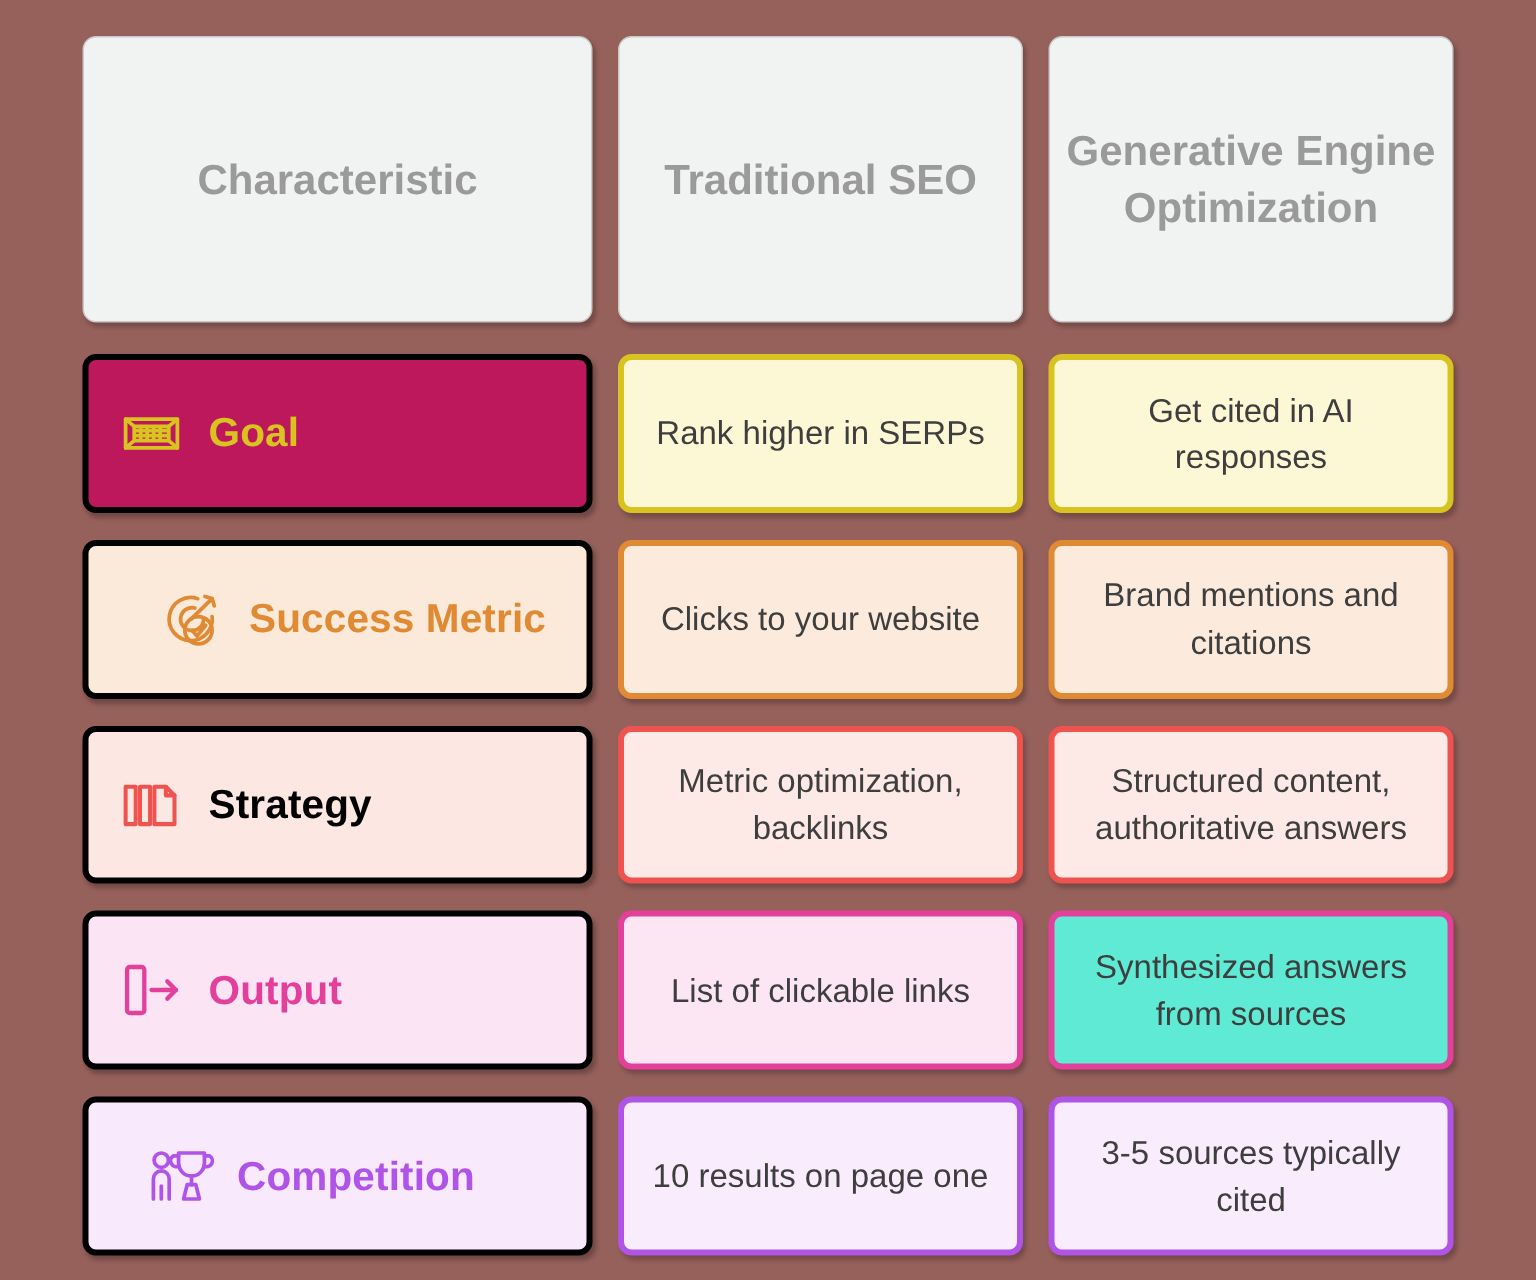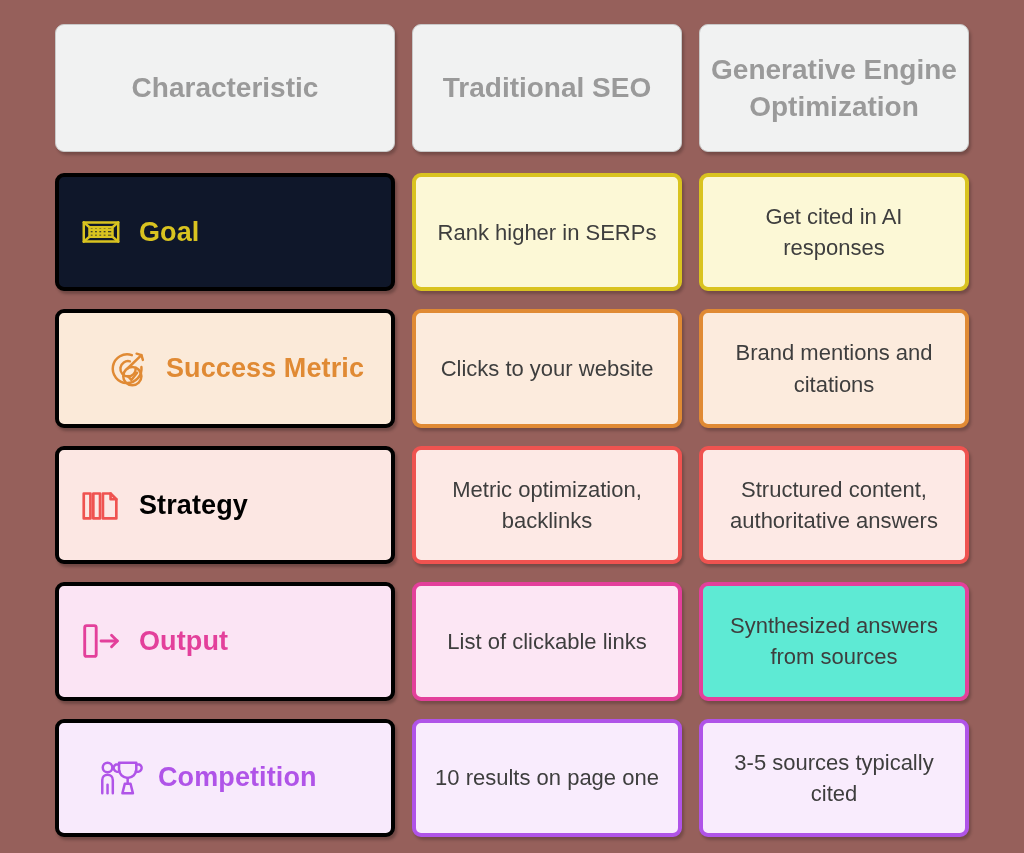--- a/index.html
+++ b/index.html
@@ -19,21 +19,21 @@
     height: 853px;
     box-sizing: border-box;
     padding: 24px 55px 16px 55px;
     display: flex;
     flex-direction: column;
   }
 
   
   .header-row {
     display: flex;
-    height: 128px;
+    height: 191px;
     margin-bottom: 21px;
     flex: 0 0 auto;
   }
 
   .header-cell {
     background: #f1f2f2;
     border: 1px solid #c9c9c9;
     border-radius: 9px;
     box-shadow: 2px 3px 3px rgba(0,0,0,0.22);
     display: flex;
@@ -119,21 +119,21 @@
   <div class="header-row">
     <div class="header-cell col1">Characteristic</div>
     <div class="spacer"></div>
     <div class="header-cell col2">Traditional SEO</div>
     <div class="spacer"></div>
     <div class="header-cell col3">Generative Engine Optimization</div>
   </div>
 
   <div class="rows" id="rows-container">
       <div class="data-row">
-        <div class="label-cell col1" style="background: #0f172a;">
+        <div class="label-cell col1" style="background: #be185d;">
           <span class="icon-box" style="color: rgb(217, 195, 32);">
             <svg viewBox="0 0 48 48" fill="none" stroke="currentColor" stroke-width="2.6" stroke-linecap="round" stroke-linejoin="round">
       <path d="M6 14 H42 V34 H6 Z"></path>
       <path d="M6 14 L12 19 H36 L42 14"></path>
       <path d="M6 34 L12 29 M42 34 L36 29"></path>
       <path d="M12 19 V29 H36 V19"></path>
       <path d="M16.5 19.5 V28.5 M21 19.5 V28.5 M25.5 19.5 V28.5 M30 19.5 V28.5"></path>
       <path d="M12.5 22 H35.5 M12.5 25.5 H35.5"></path>
     </svg>
           </span>

